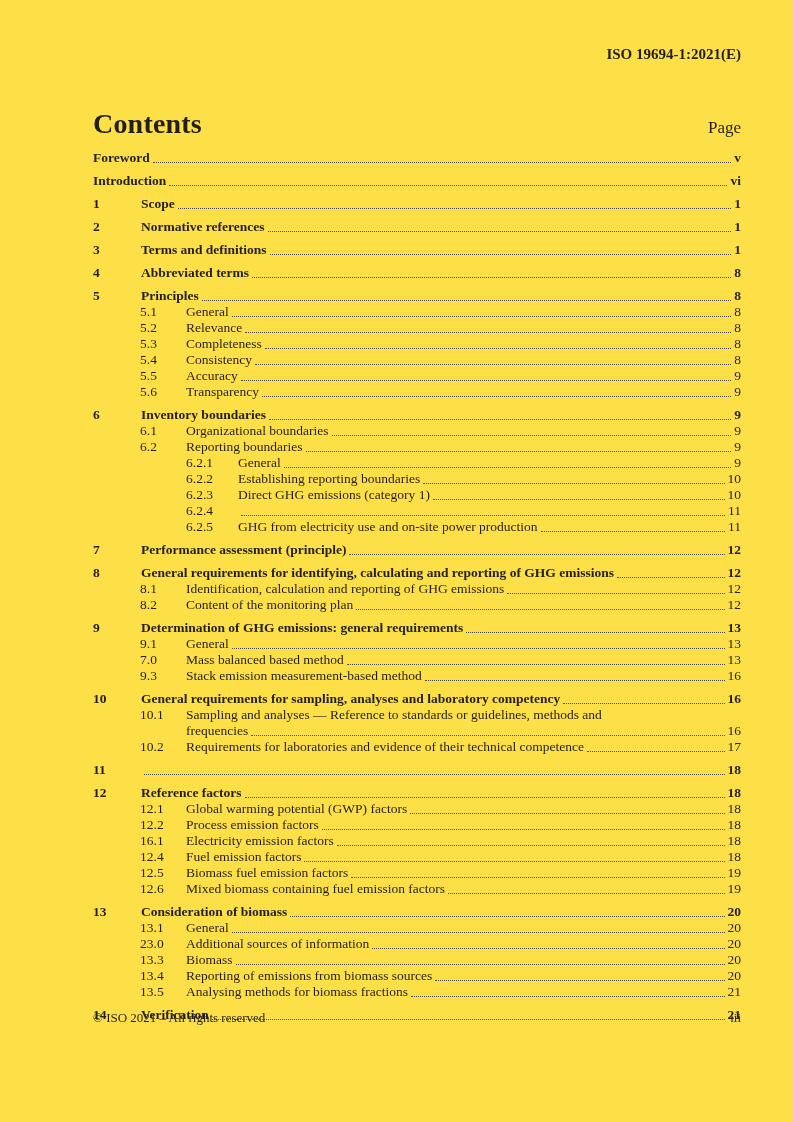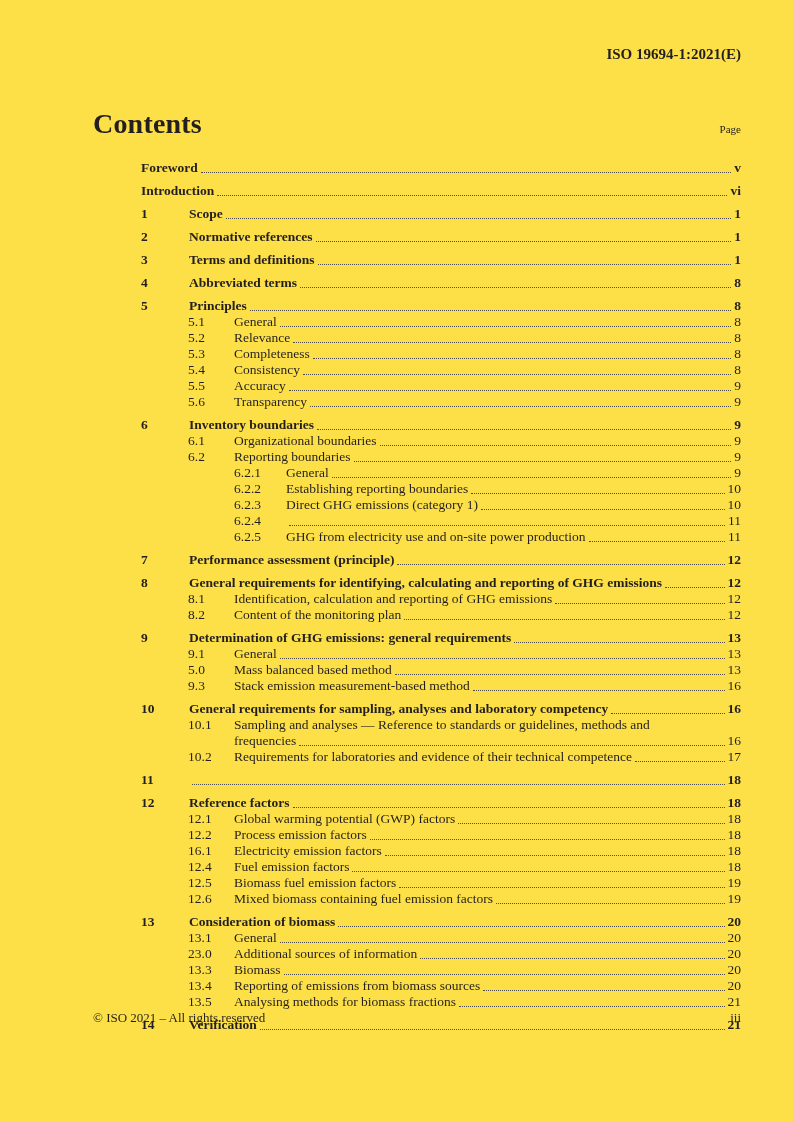--- a/index.html
+++ b/index.html
@@ -34,29 +34,28 @@
     display: flex;
     align-items: baseline;
     justify-content: space-between;
   }
   .contents-title {
     font-size: 28px;
     font-weight: bold;
     letter-spacing: 0.2px;
   }
   .page-label {
-    font-size: 11px;
+    font-size: 17px;
   }
   .toc {
     position: absolute;
-    top: 153px;
+    top: 143px;
     left: 93px;
     right: 52px;
     font-size: 13.5px;
-    margin-left: 48px;
   }
   .entry { margin: 0; }
   .entry.lvl0, .entry.lvl1 { margin-top: 7px; }
   .line {
     display: flex;
     align-items: flex-end;
     line-height: 16px;
   }
   .num { flex: 0 0 auto; }
   .lvl1 .num { flex: 0 0 48px; }
@@ -367,21 +366,21 @@
       <span class="num">9.1</span>
       <span class="title">General</span>
       <span class="leader"></span>
       <span class="pg">13</span>
     </div>
   </div>
 
   <div class="entry lvl2">
 
     <div class="line main-line">
-      <span class="num">5.0</span>
+      <span class="num">7.0</span>
       <span class="title">Mass balanced based method</span>
       <span class="leader"></span>
       <span class="pg">13</span>
     </div>
   </div>
 
   <div class="entry lvl2">
 
     <div class="line main-line">
       <span class="num">9.3</span>

